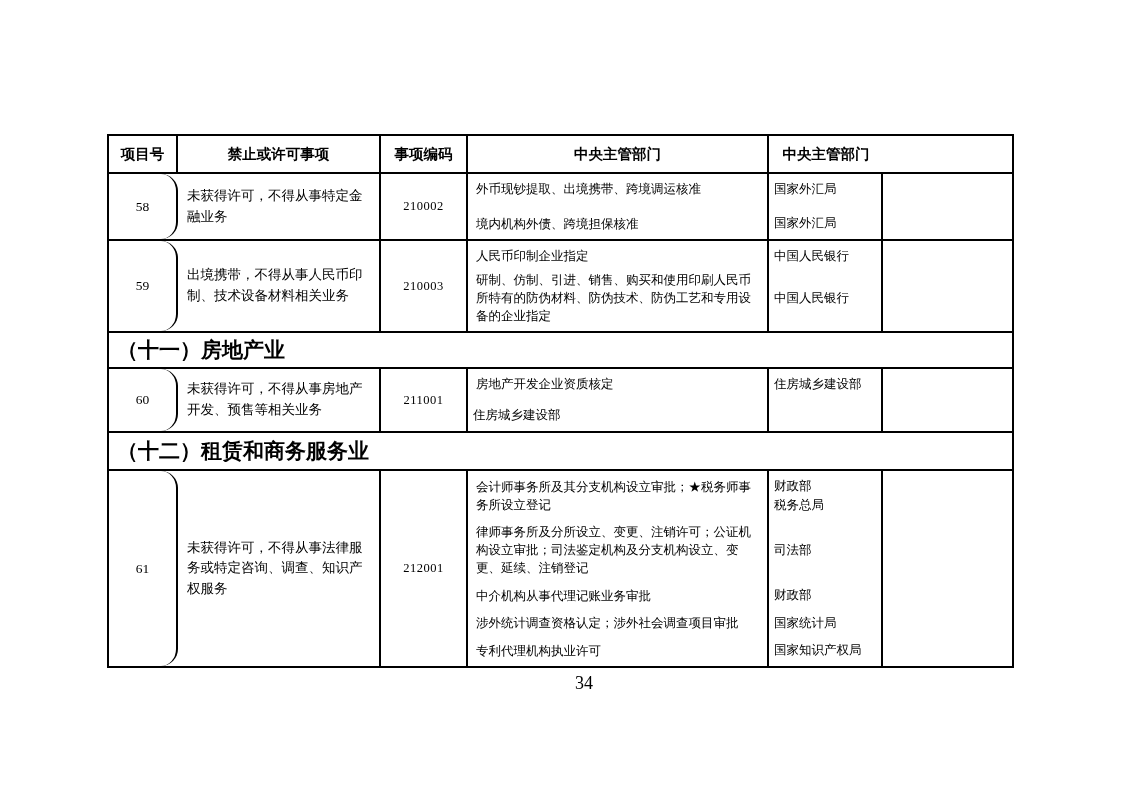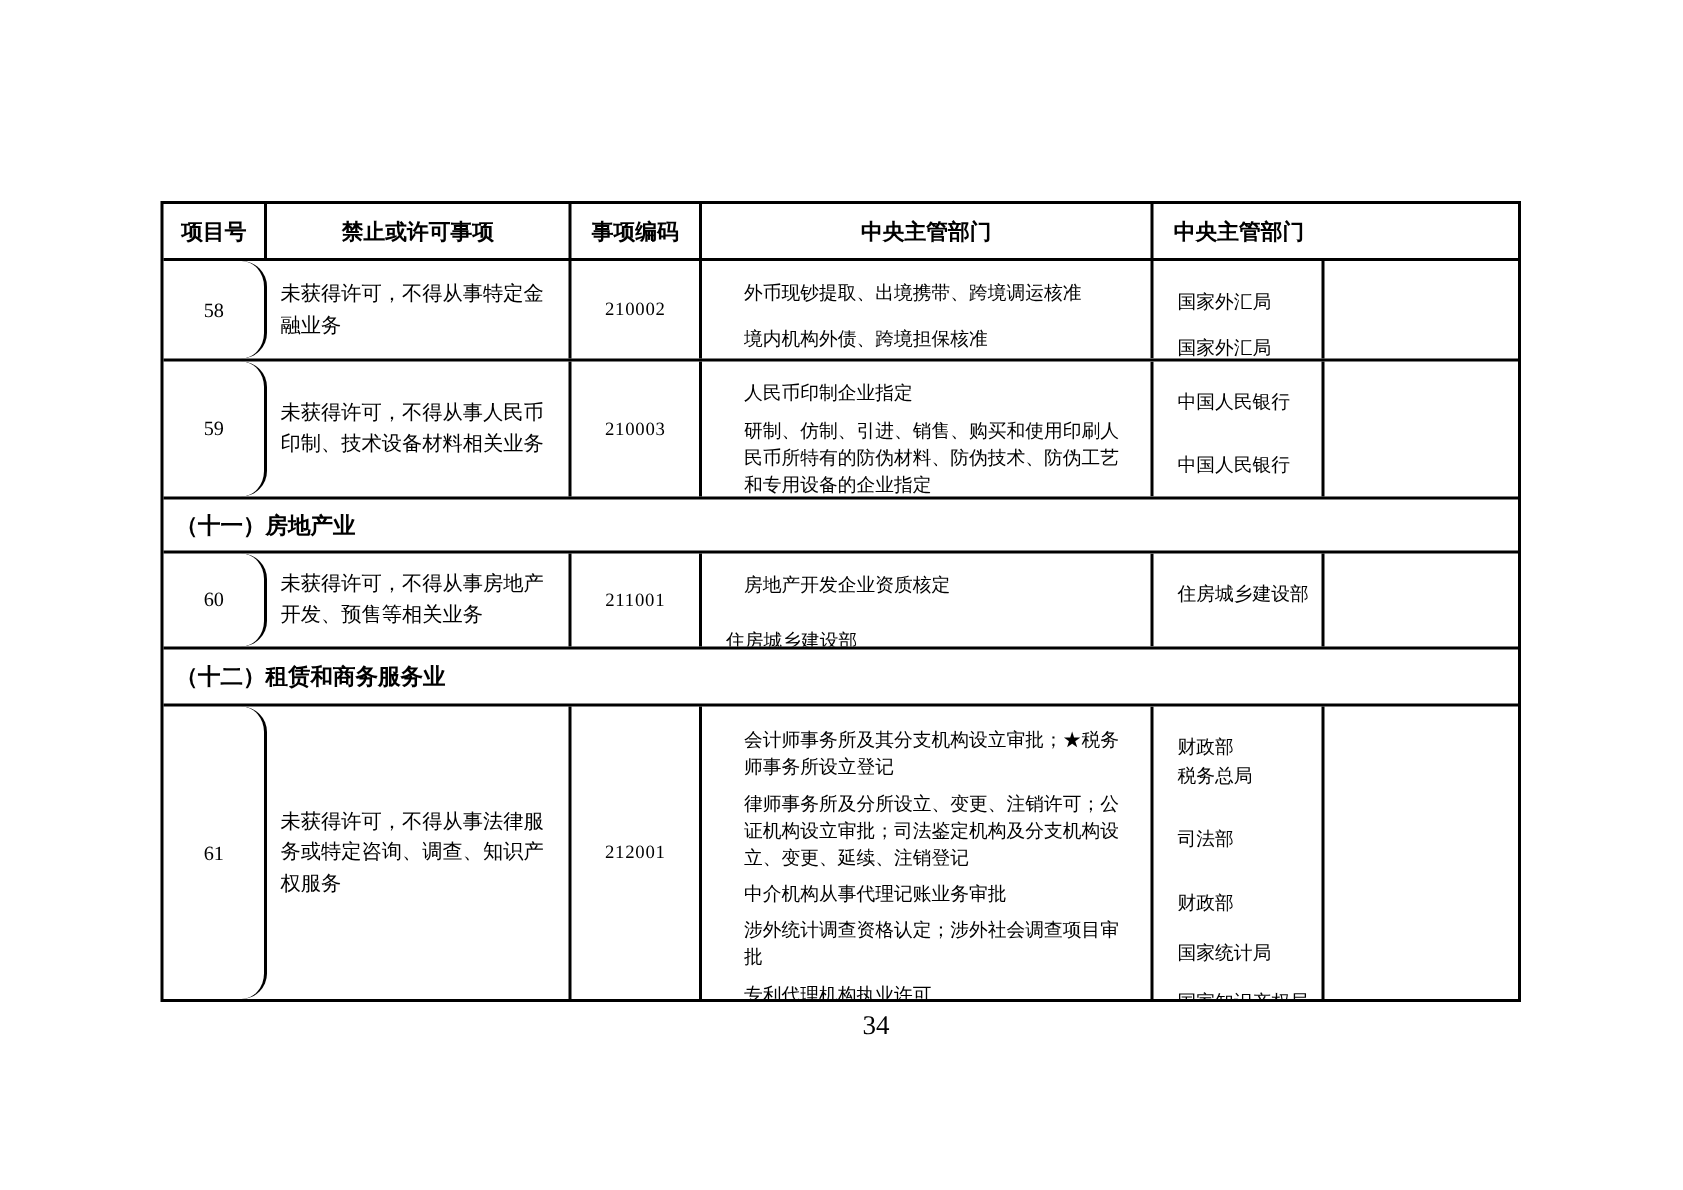--- a/index.html
+++ b/index.html
@@ -46,26 +46,26 @@
   }
   .c34 { position:relative; border-right:2px solid #000; box-sizing:border-box; }
   .vline { position:absolute; left:299px; top:0; bottom:0; width:2px; background:#000; }
   .pairs {
     height:100%; box-sizing:border-box;
     display:flex; flex-direction:column;
     justify-content:space-between;
     padding:6px 0;
   }
   .pair { display:grid; grid-template-columns:301px 1fr; align-items:center; }
-  .measure { font-size:12.5px; line-height:1.44; padding:0 12px 0 8px; box-sizing:border-box;margin-left:20px; }
-  .dept { font-size:12.5px; line-height:1.5; padding-left:16px; white-space:pre-line;margin-top:12px; }
+  .measure { font-size:12.5px; line-height:1.44; padding:0 12px 0 8px; box-sizing:border-box; }
+  .dept { font-size:12.5px; line-height:1.5; padding-left:5px; white-space:pre-line; }
   .section-row { display:block; }
   .section-label {
     display:flex; align-items:center; height:100%;
-    font-weight:bold; font-size:15px;
+    font-weight:bold; font-size:21px;
     font-family:Liberation Serif, serif;
     padding-left:8px;
   }
   .page-number {
     position:absolute; left:0; right:0; top:673px;
     text-align:center; font-size:18px;padding-left:46px;
   }
 </style>
 </head>
 <body>
@@ -98,21 +98,21 @@
           <div class="dept">国家外汇局</div>
         </div>
       </div>
     </div>
     <div class="cell last"></div>
   </div>
 
   <div class="trow item-row" style="height:92px">
     <div class="cell num">59</div>
     <div class="cell matter">
-        <span>未获得许可，不得从事人民币印制、技术设备材料相关业务</span>
+        <span>出境携带，不得从事人民币印制、技术设备材料相关业务</span>
       </div>
     <div class="cell code">210003</div>
     <div class="cell c34">
       <div class="vline"></div>
       <div class="pairs">
         <div class="pair">
           <div class="measure">人民币印制企业指定</div>
           <div class="dept">中国人民银行</div>
         </div>
         <div class="pair">

